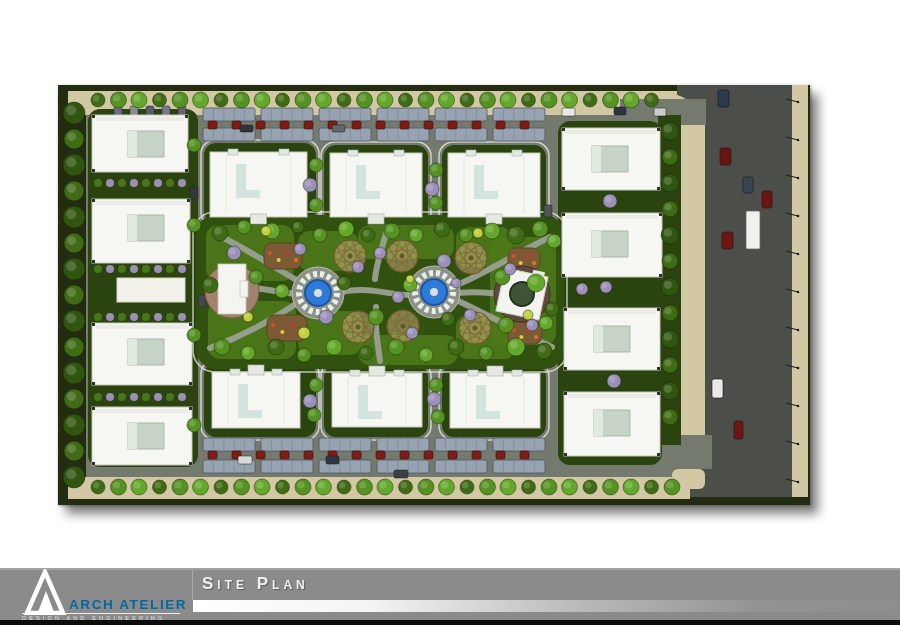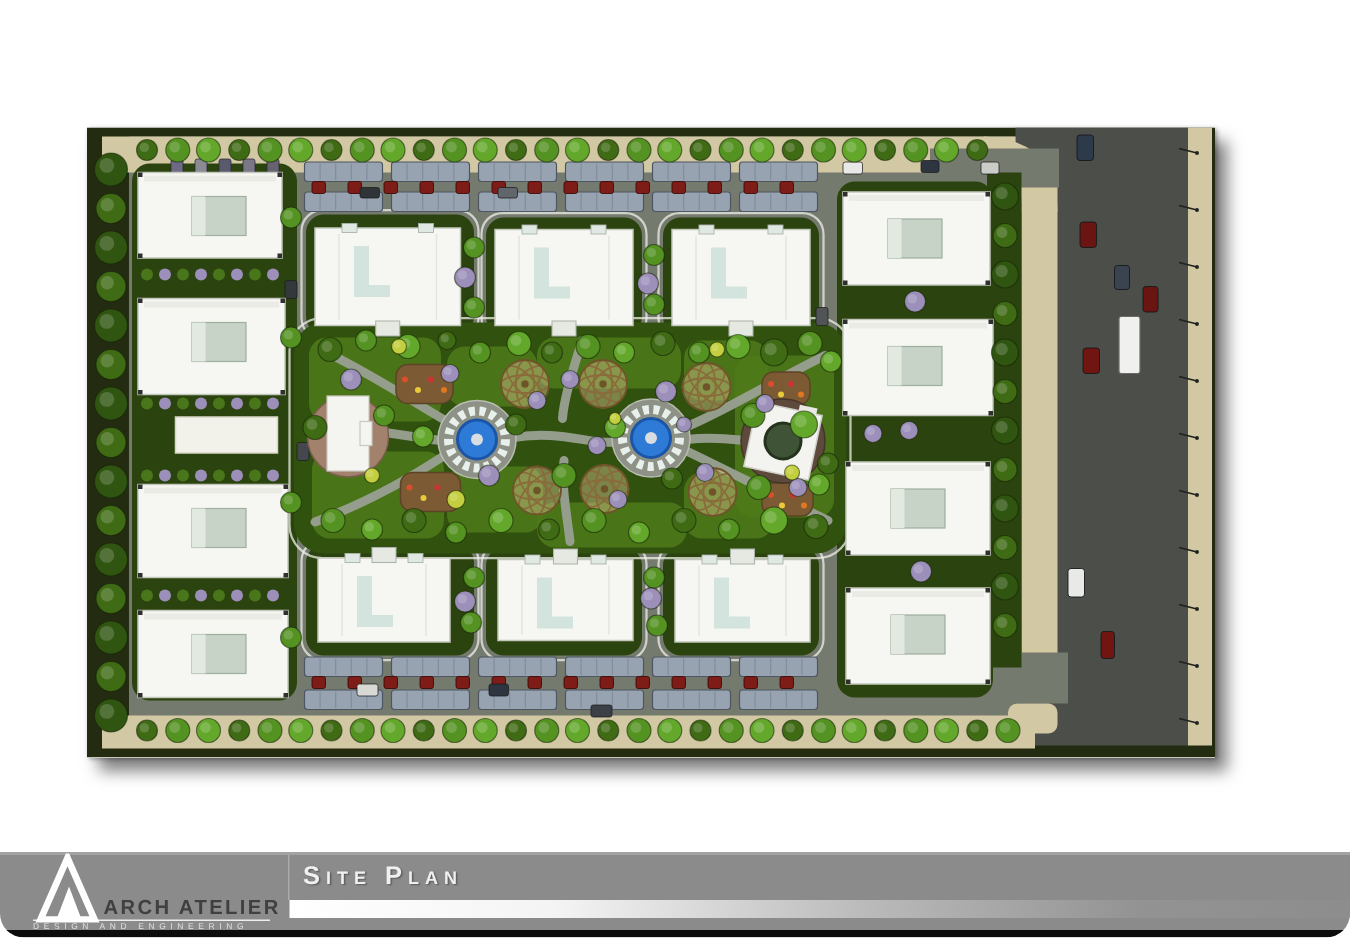--- a/index.html
+++ b/index.html
@@ -1,28 +1,28 @@
 <!DOCTYPE html>
 <html><head>
 <meta charset="utf-8">
 <style>
   html,body{margin:0;padding:0;background:#ffffff;}
   #stage{position:relative;width:900px;height:625px;background:#ffffff;overflow:hidden;
-         font-family:"Liberation Sans",sans-serif;border-radius:16px;}
+         font-family:"Liberation Sans",sans-serif;}
   
   #plan-wrap{position:absolute;left:58px;top:85px;width:752px;height:420px;
              box-shadow:8px 9px 10px rgba(0,0,0,.5), 1px 1px 3px rgba(0,0,0,.35);}
   #plan-svg{display:block;width:752px;height:420px;}
   
   #footer{position:absolute;left:0;top:568px;width:900px;height:52px;background:#8b8b8b;
           border-top:2px solid #a2a2a2;}
   #footer-black{position:absolute;left:0;top:620px;width:900px;height:5px;background:#0c0c0c;}
   #logo-triangle{position:absolute;left:23px;top:569px;width:44px;height:46px;}
   #logo-name{position:absolute;left:69px;top:597px;font-size:13.5px;font-weight:bold;
-             letter-spacing:1.6px;color:#404040;white-space:nowrap;}
+             letter-spacing:1.6px;color:#0369a1;white-space:nowrap;}
   #logo-rule{position:absolute;left:22px;top:613px;width:158px;height:1px;background:rgba(255,255,255,.85);}
   #logo-tagline{position:absolute;left:22px;top:614.5px;font-size:5.6px;letter-spacing:3.1px;
                 color:#e2e2e2;white-space:nowrap;}
   #site-title{position:absolute;left:202px;top:574px;font-size:17px;font-weight:bold;
               font-variant:small-caps;letter-spacing:4px;color:#f0f0f0;
               text-shadow:1px 1px 1px rgba(60,60,60,.6);white-space:nowrap;}
   #title-underline-bar{position:absolute;left:193px;top:600px;width:707px;height:12px;
        background:linear-gradient(to right,#ffffff 0%,#f4f4f4 25%,#b9b9b9 55%,#939393 80%,#8d8d8d 100%);}
   #footer-divider{position:absolute;left:192px;top:570px;width:1px;height:30px;background:rgba(255,255,255,.28);}
 </style>

